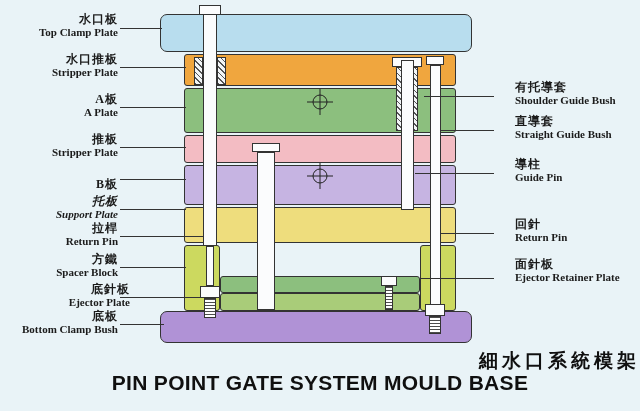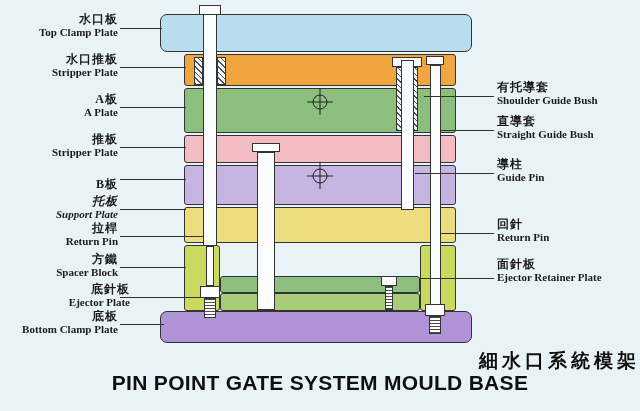--- a/index.html
+++ b/index.html
@@ -1,20 +1,20 @@
 <!DOCTYPE html>
 <html><head>
 <meta charset="utf-8">
 <style>
   * { margin:0; padding:0; box-sizing:border-box; }
   html,body { width:640px; height:411px; }
   body { font-family:"Liberation Serif",serif; }
   #canvas { position:relative; width:640px; height:411px; overflow:hidden; }
 
-  .lbl { position:absolute; font-weight:bold; color:#1b1b1b; }
+  .lbl { position:absolute; font-weight:bold; color:#1b1b1b;padding-left:18px; }
   .lbl .zh { font-size:12px; line-height:14px; letter-spacing:1px; }
   .lbl .en { font-size:11px; line-height:13px; letter-spacing:0; }
   .lbl.left  { left:0; width:118px; text-align:right; }
   .lbl.right { width:148px; text-align:left; }
 
   .leader { position:absolute; border-top:1px solid #333; height:0; }
 
   .plate { position:absolute; border:1px solid #333; border-radius:3px; }
   .plate.outer { border-radius:7px; }
 
@@ -113,21 +113,21 @@
   <div class="lbl left" style="top:252px;">
     <div class="zh">方鐵</div>
     <div class="en">Spacer Block</div>
   </div>
   <div class="lbl left" style="top:282px;margin-left:12px;">
     <div class="zh">底針板</div>
     <div class="en">Ejector Plate</div>
   </div>
   <div class="lbl left" style="top:309px;">
     <div class="zh">底板</div>
-    <div class="en">Bottom Clamp Plate</div>
+    <div class="en">Bottom Clamp Bush</div>
   </div>
 
   <div class="leader" style="top:28px;left:120px;width:42px;"></div>
   <div class="leader" style="top:67px;left:120px;width:66px;"></div>
   <div class="leader" style="top:107px;left:120px;width:66px;"></div>
   <div class="leader" style="top:147px;left:120px;width:66px;"></div>
   <div class="leader" style="top:179px;left:120px;width:66px;"></div>
   <div class="leader" style="top:209px;left:120px;width:66px;"></div>
   <div class="leader" style="top:236px;left:120px;width:83px;"></div>
   <div class="leader" style="top:267px;left:120px;width:66px;"></div>

